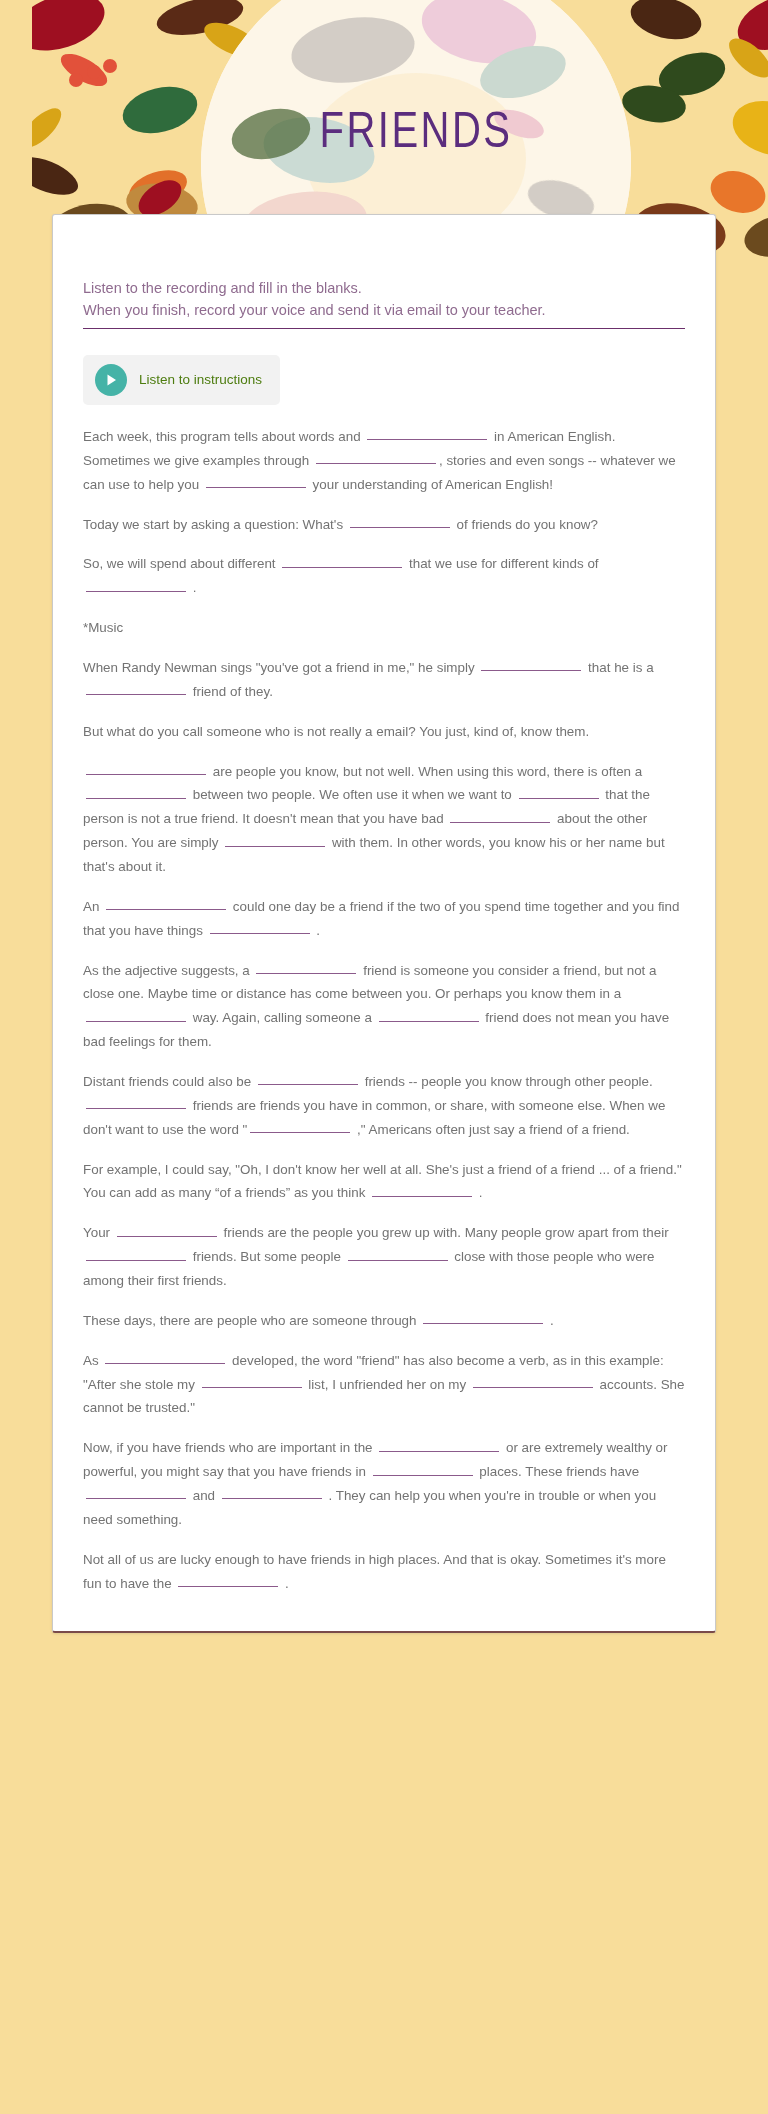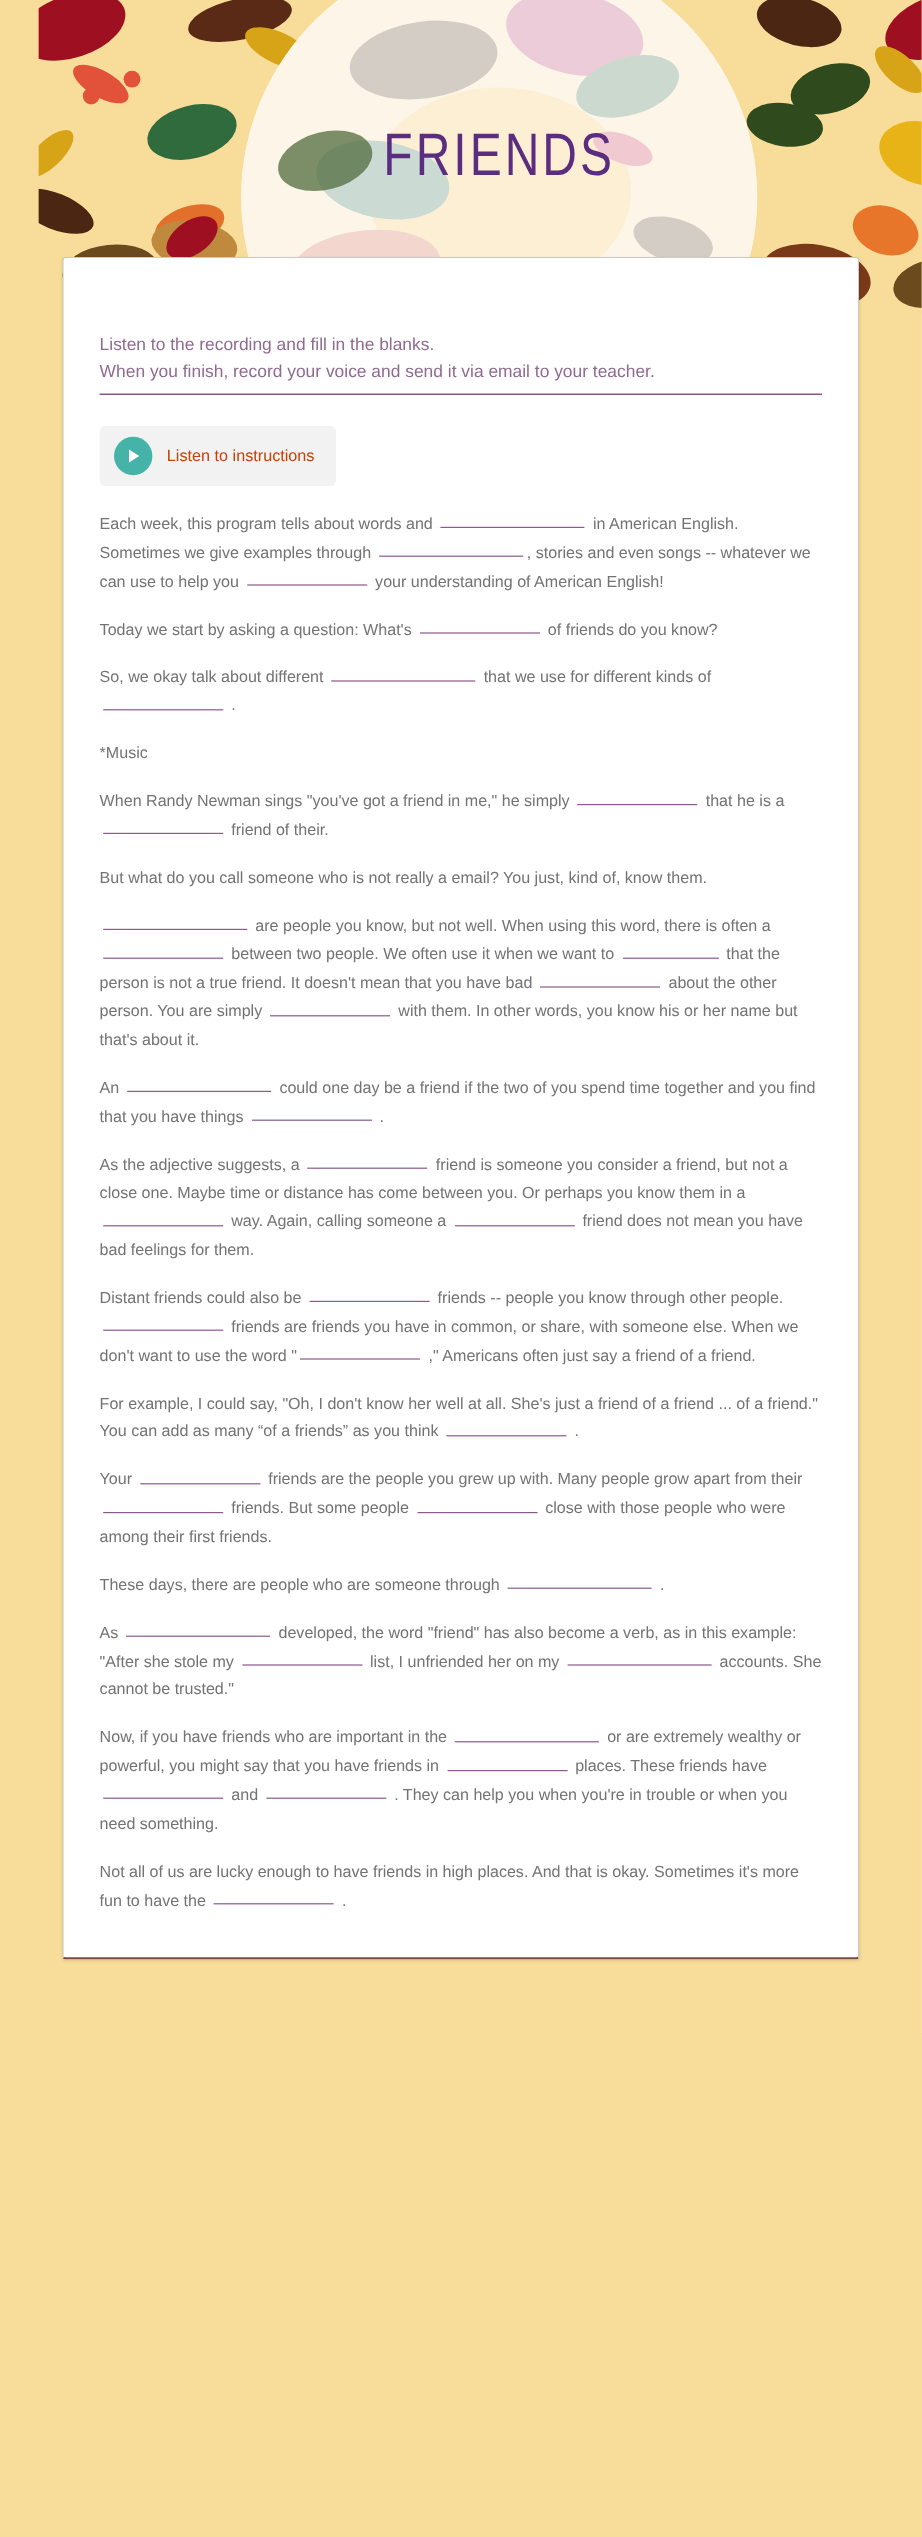--- a/index.html
+++ b/index.html
@@ -87,21 +87,21 @@
     width: 32px; height: 32px;
     border-radius: 50%;
     background: #45b3a7;
     display: flex;
     align-items: center;
     justify-content: center;
     flex: none;
   }
   .play-circle svg { display: block; }
   .audio-label {
-    color: #c2410c;
+    color: #4d7c0f;
     font-size: 13.5px;
   }
 
   
   .para {
     color: #737373;
     font-size: 13.4px;
     line-height: 1.78;
     margin-top: 16px;
   }
@@ -202,23 +202,23 @@
       <svg width="16" height="16" viewBox="0 0 16 16" xmlns="http://www.w3.org/2000/svg">
         <polygon points="4.5,2.6 13,8 4.5,13.4" fill="#ffffff"></polygon>
       </svg>
     </span>
     <span class="audio-label">Listen to instructions</span>
   </div>
 
   <div id="exercise-body">
       <div class="para"><span>Each week, this program tells about words and </span><span class="blank b-xl" contenteditable="true" style=""></span><span> in American English. Sometimes we give examples through </span><span class="blank b-xl" contenteditable="true" style=""></span><span>, stories and even songs -- whatever we can use to help you </span><span class="blank b-l" contenteditable="true" style=""></span><span> your understanding of American English!</span></div>
       <div class="para"><span>Today we start by asking a question: What's </span><span class="blank b-l" contenteditable="true" style=""></span><span> of friends do you know?</span></div>
-      <div class="para"><span>So, we okay talk about different </span><span class="blank b-xl" contenteditable="true" style=""></span><span> that we use for different kinds of </span><span class="blank b-l" contenteditable="true" style=""></span><span> .</span></div>
+      <div class="para"><span>So, we will spend about different </span><span class="blank b-xl" contenteditable="true" style=""></span><span> that we use for different kinds of </span><span class="blank b-l" contenteditable="true" style=""></span><span> .</span></div>
       <div class="para"><span>*Music</span></div>
-      <div class="para"><span>When Randy Newman sings "you've got a friend in me," he simply </span><span class="blank b-l" contenteditable="true" style=""></span><span> that he is a </span><span class="blank b-l" contenteditable="true" style=""></span><span> friend of their.</span></div>
+      <div class="para"><span>When Randy Newman sings "you've got a friend in me," he simply </span><span class="blank b-l" contenteditable="true" style=""></span><span> that he is a </span><span class="blank b-l" contenteditable="true" style=""></span><span> friend of they.</span></div>
       <div class="para"><span>But what do you call someone who is not really a email? You just, kind of, know them.</span></div>
       <div class="para"><span class="blank b-xl" contenteditable="true" style=""></span><span> are people you know, but not well. When using this word, there is often a </span><span class="blank b-l" contenteditable="true" style=""></span><span> between two people. We often use it when we want to </span><span class="blank b-m" contenteditable="true" style=""></span><span> that the person is not a true friend. It doesn't mean that you have bad </span><span class="blank b-l" contenteditable="true" style=""></span><span> about the other person. You are simply </span><span class="blank b-l" contenteditable="true" style=""></span><span> with them. In other words, you know his or her name but that's about it.</span></div>
       <div class="para"><span>An </span><span class="blank b-xl" contenteditable="true" style=""></span><span> could one day be a friend if the two of you spend time together and you find that you have things </span><span class="blank b-l" contenteditable="true" style=""></span><span> .</span></div>
       <div class="para"><span>As the adjective suggests, a </span><span class="blank b-l" contenteditable="true" style=""></span><span> friend is someone you consider a friend, but not a close one. Maybe time or distance has come between you. Or perhaps you know them in a </span><span class="blank b-l" contenteditable="true" style=""></span><span> way. Again, calling someone a </span><span class="blank b-l" contenteditable="true" style=""></span><span> friend does not mean you have bad feelings for them.</span></div>
       <div class="para"><span>Distant friends could also be </span><span class="blank b-l" contenteditable="true" style=""></span><span> friends -- people you know through other people. </span><span class="blank b-l" contenteditable="true" style=""></span><span> friends are friends you have in common, or share, with someone else. When we don't want to use the word "</span><span class="blank b-l" contenteditable="true" style=""></span><span> ," Americans often just say a friend of a friend.</span></div>
       <div class="para"><span>For example, I could say, "Oh, I don't know her well at all. She's just a friend of a friend ... of a friend." You can add as many “of a friends” as you think </span><span class="blank b-l" contenteditable="true" style=""></span><span> .</span></div>
       <div class="para"><span>Your </span><span class="blank b-l" contenteditable="true" style=""></span><span> friends are the people you grew up with. Many people grow apart from their </span><span class="blank b-l" contenteditable="true" style=""></span><span> friends. But some people </span><span class="blank b-l" contenteditable="true" style=""></span><span> close with those people who were among their first friends.</span></div>
       <div class="para"><span>These days, there are people who are someone through </span><span class="blank b-xl" contenteditable="true" style=""></span><span> .</span></div>
       <div class="para"><span>As </span><span class="blank b-xl" contenteditable="true" style=""></span><span> developed, the word "friend" has also become a verb, as in this example: "After she stole my </span><span class="blank b-l" contenteditable="true" style=""></span><span> list, I unfriended her on my </span><span class="blank b-xl" contenteditable="true" style=""></span><span> accounts. She cannot be trusted."</span></div>
       <div class="para"><span>Now, if you have friends who are important in the </span><span class="blank b-xl" contenteditable="true" style=""></span><span> or are extremely wealthy or powerful, you might say that you have friends in </span><span class="blank b-l" contenteditable="true" style=""></span><span> places. These friends have </span><span class="blank b-l" contenteditable="true" style=""></span><span> and </span><span class="blank b-l" contenteditable="true" style=""></span><span> . They can help you when you're in trouble or when you need something.</span></div>

